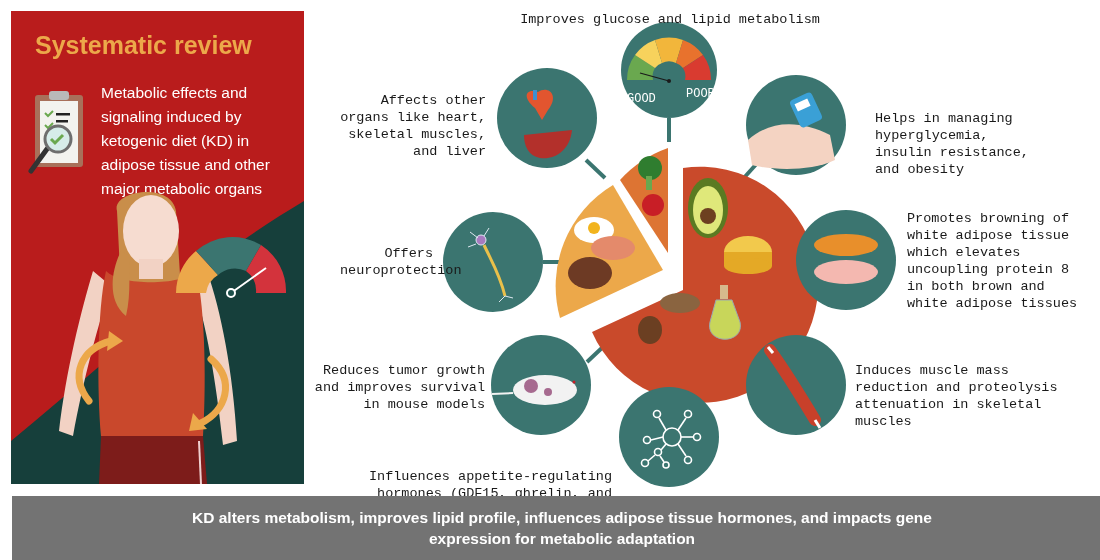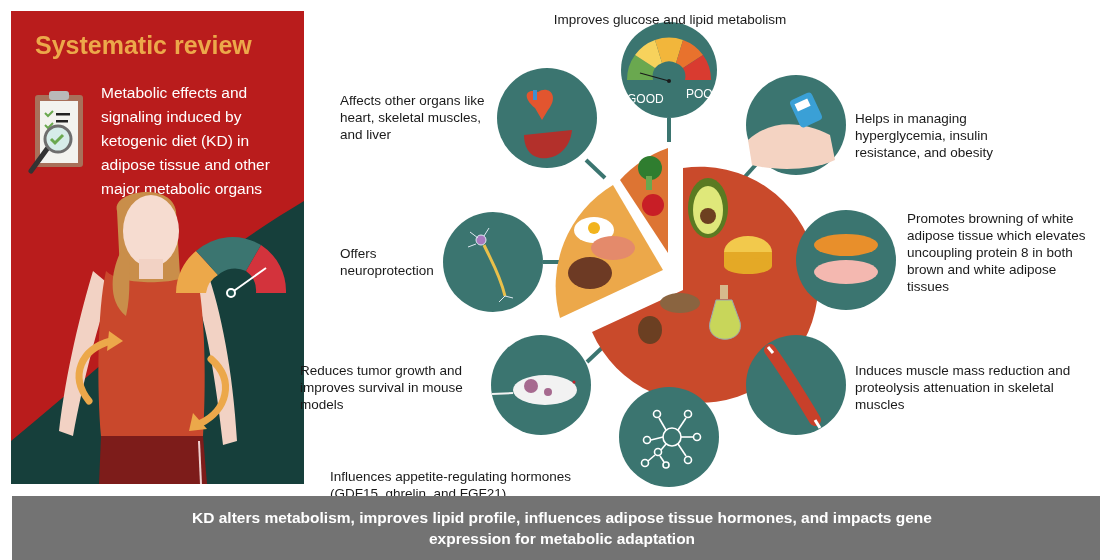--- a/index.html
+++ b/index.html
@@ -9,22 +9,22 @@
   .left-panel { position: absolute; left: 11px; top: 11px; width: 293px; height: 473px; background: #b91c1c; overflow: hidden; }
   .left-panel .wave { position: absolute; left: 0; top: 0; width: 293px; height: 473px; }
   .left-title { position: absolute; left: 24px; top: 20px; font-size: 25px; font-weight: bold; color: #eca84a; white-space: nowrap; }
   .left-subtitle { position: absolute; left: 90px; top: 70px; width: 200px; font-size: 15.5px; line-height: 24px; color: #ffffff; }
 
   .footer { position: absolute; left: 0; top: 496px; width: 1100px; height: 64px; background: #737373; display: flex; align-items: center; justify-content: center; text-align: center; margin-left: 12px; }
   .footer span { font-size: 15.5px; font-weight: bold; color: #ffffff; line-height: 21px; width: 800px; }
 
   .diagram { position: absolute; left: 0; top: 0; width: 1100px; height: 496px; }
 
-  .label { position: absolute; font-size: 13.5px; line-height: 17px; color: #1a1a1a; }
-  .label.right { text-align: left; }
+  .label { position: absolute; font-size: 13.5px; line-height: 17px; color: #1a1a1a; font-family: Liberation Mono, monospace; }
+  .label.right { text-align: right; }
   .label.left { text-align: left; }
   .label.center { text-align: center; }
 </style>
 </head>
 <body>
 
 <div class="left-panel">
   <svg class="wave" viewBox="0 0 293 473">
     <path d="M0,473 L0,430 C60,380 120,330 180,270 C220,235 260,210 293,190 L293,473 Z" fill="#163f3b"></path>
   </svg>
@@ -218,21 +218,21 @@
         <circle cx="666" cy="465" r="3"></circle>
     </g>
   </g>
 </svg>
 
 <div class="label" style="left:627px;top:91px;font-size:12px;color:#ffffff;">GOOD</div>
 <div class="label" style="left:686px;top:86px;font-size:12px;color:#ffffff;">POOR</div>
 
 <div class="label center" style="left:520px;top:11px;width:300px;">Improves glucose and lipid metabolism</div>
 <div class="label right" style="left:340px;top:92px;width:146px;">Affects other organs like heart, skeletal muscles, and liver</div>
-<div class="label left" style="left:855px;top:110px;width:170px;">Helps in managing hyperglycemia, insulin resistance, and obesity</div>
+<div class="label left" style="left:875px;top:110px;width:170px;">Helps in managing hyperglycemia, insulin resistance, and obesity</div>
 <div class="label right" style="left:340px;top:245px;width:93px;">Offers neuroprotection</div>
 <div class="label left" style="left:907px;top:210px;width:180px;">Promotes browning of white adipose tissue which elevates uncoupling protein 8 in both brown and white adipose tissues</div>
 <div class="label right" style="left:300px;top:362px;width:185px;">Reduces tumor growth and improves survival in mouse models</div>
 <div class="label left" style="left:855px;top:362px;width:220px;">Induces muscle mass reduction and proteolysis attenuation in skeletal muscles</div>
 <div class="label right" style="left:330px;top:468px;width:282px;">Influences appetite-regulating hormones (GDF15, ghrelin, and FGF21)</div>
 
 <div class="footer">
   <span>KD alters metabolism, improves lipid profile, influences adipose tissue hormones, and impacts gene expression for metabolic adaptation</span>
 </div>
 

